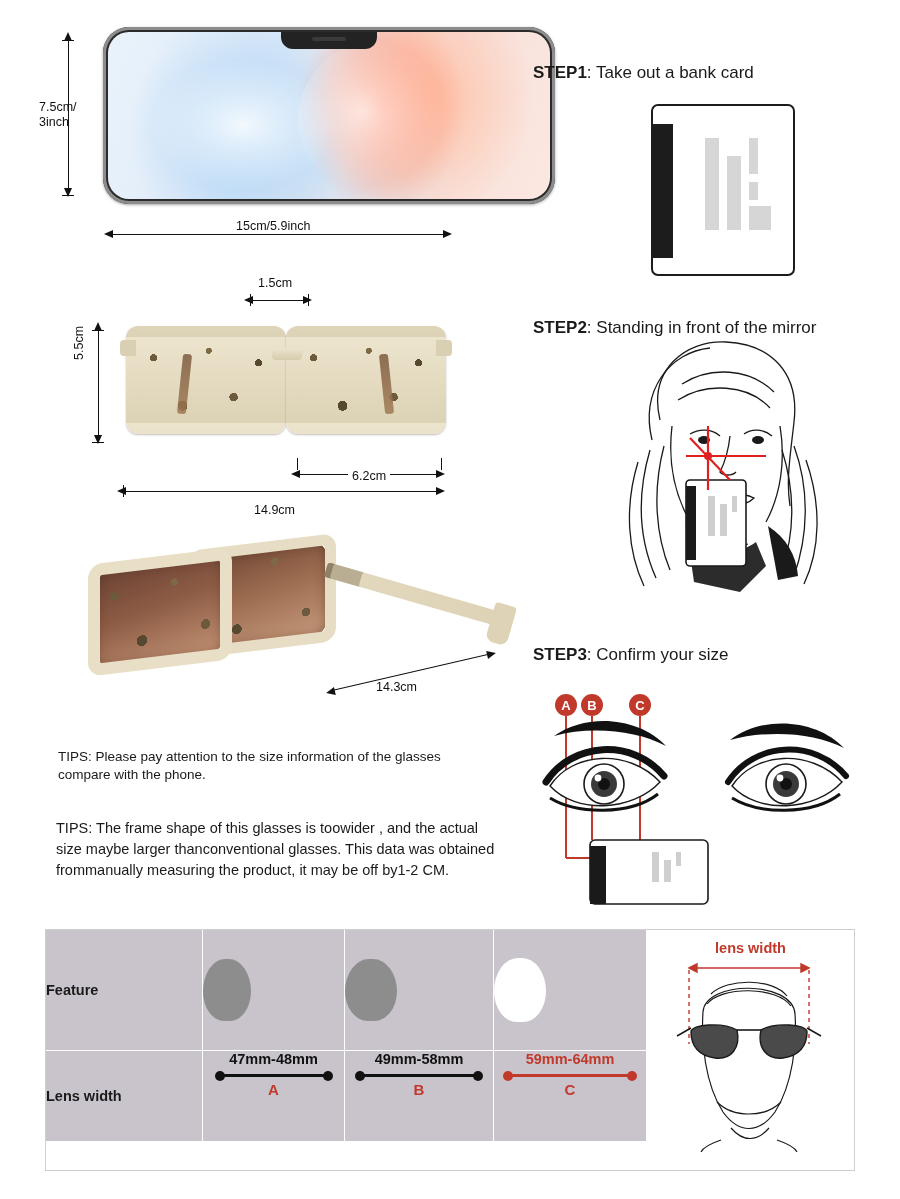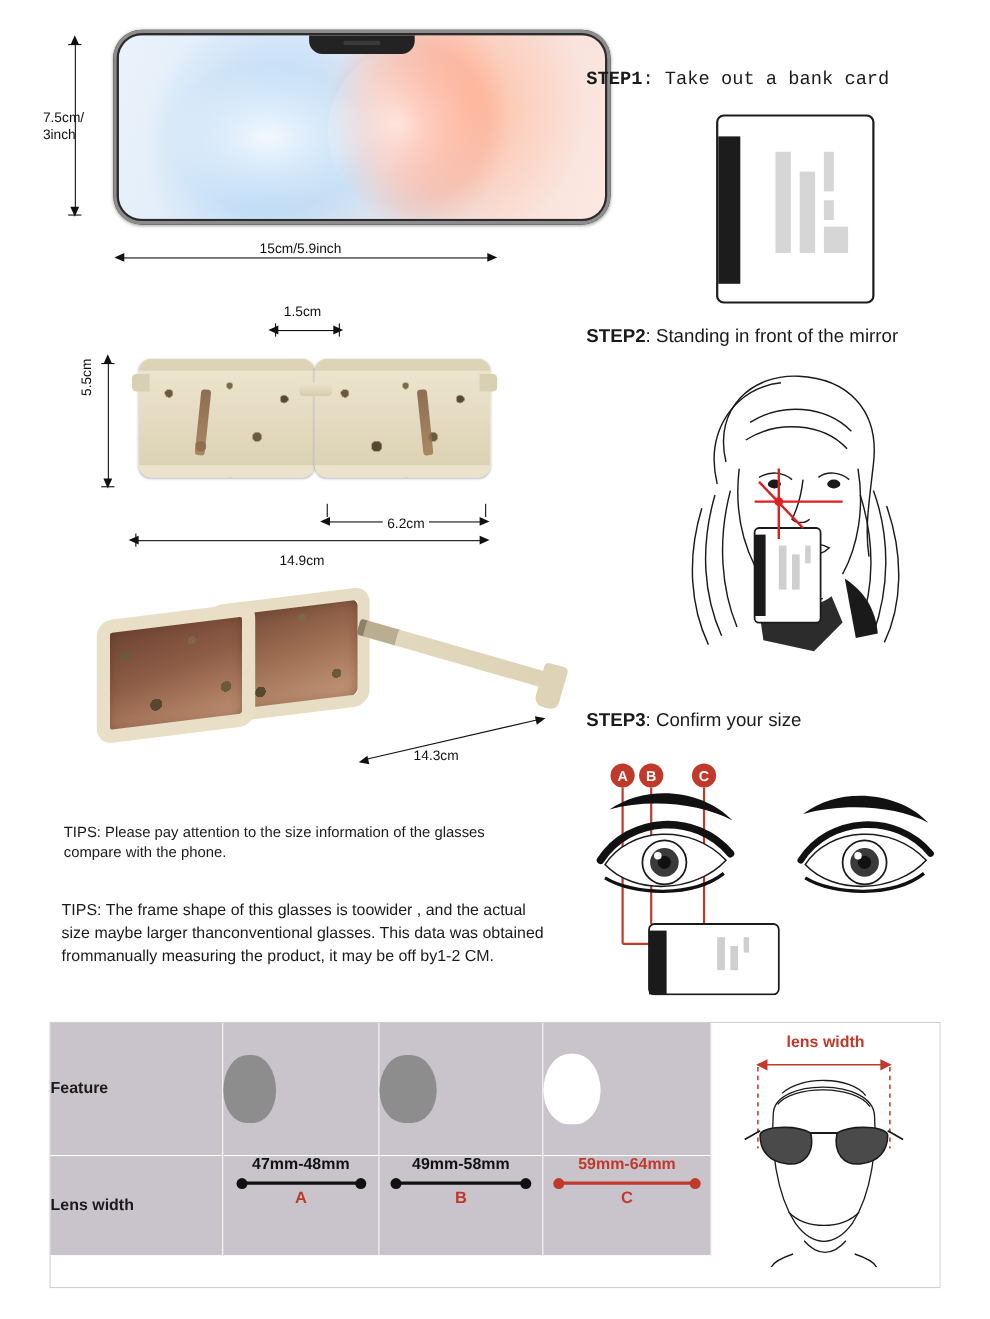--- a/index.html
+++ b/index.html
@@ -193,34 +193,34 @@
     <div style="position:absolute;left:246px;top:34px;width:175px;height:15px;background:linear-gradient(90deg,#e3d9bf,#ded3b6);transform:rotate(16deg);transform-origin:left center;border-radius:3px;box-shadow:
       inset 10px 0 0 -4px rgba(90,75,48,.45), inset 40px 0 0 -4px rgba(90,75,48,.3);"></div>
     <div style="position:absolute;left:410px;top:76px;width:22px;height:40px;background:#ded3b6;border-radius:4px 4px 8px 8px;transform:rotate(16deg);"></div>
   </div>
 
   <div class="dimline-h" style="left:332px;top:690px;width:162px;transform:rotate(-13deg);transform-origin:left center;"></div>
   <div class="arrow arr-left" style="left:326px;top:688px;transform:rotate(-13deg);"></div>
   <div class="arrow arr-right" style="left:487px;top:650px;transform:rotate(-13deg);"></div>
   <div class="dimlabel" style="left:376px;top:680px;">14.3cm</div>
 
-  <div class="step-title" style="left:533px;top:63px;font-family:Liberation Mono, monospace;">
+  <div class="step-title" style="left:533px;top:63px;">
     <b>STEP1</b><span>: Take out a bank card</span>
   </div>
 
   <div class="card">
     <div class="card-stripe"></div>
     <div class="card-bar" style="left:52px;top:32px;width:14px;height:92px;"></div>
     <div class="card-bar" style="left:74px;top:50px;width:14px;height:74px;"></div>
     <div class="card-bar" style="left:96px;top:32px;width:9px;height:36px;"></div>
     <div class="card-bar" style="left:96px;top:76px;width:9px;height:18px;"></div>
     <div class="card-bar" style="left:96px;top:100px;width:22px;height:24px;"></div>
   </div>
 
-  <div class="step-title" style="left:533px;top:296px;">
+  <div class="step-title" style="left:533px;top:318px;">
     <b>STEP2</b><span>: Standing in front of the mirror</span>
   </div>
 
   <svg class="abs" style="left:590px;top:330px;" width="270" height="268" viewBox="0 0 270 268">
     <g fill="none" stroke="#1a1a1a" stroke-width="1.3">
       <path d="M70 90 C58 40 95 10 136 12 C180 14 210 42 204 92 C200 128 196 150 200 176"></path>
       <path d="M62 110 C50 60 80 22 120 18"></path>
       <path d="M92 54 C120 36 160 38 184 62"></path>
       <path d="M88 70 C116 52 158 54 180 78"></path>
       <path d="M82 96 C78 130 84 160 96 184"></path>

